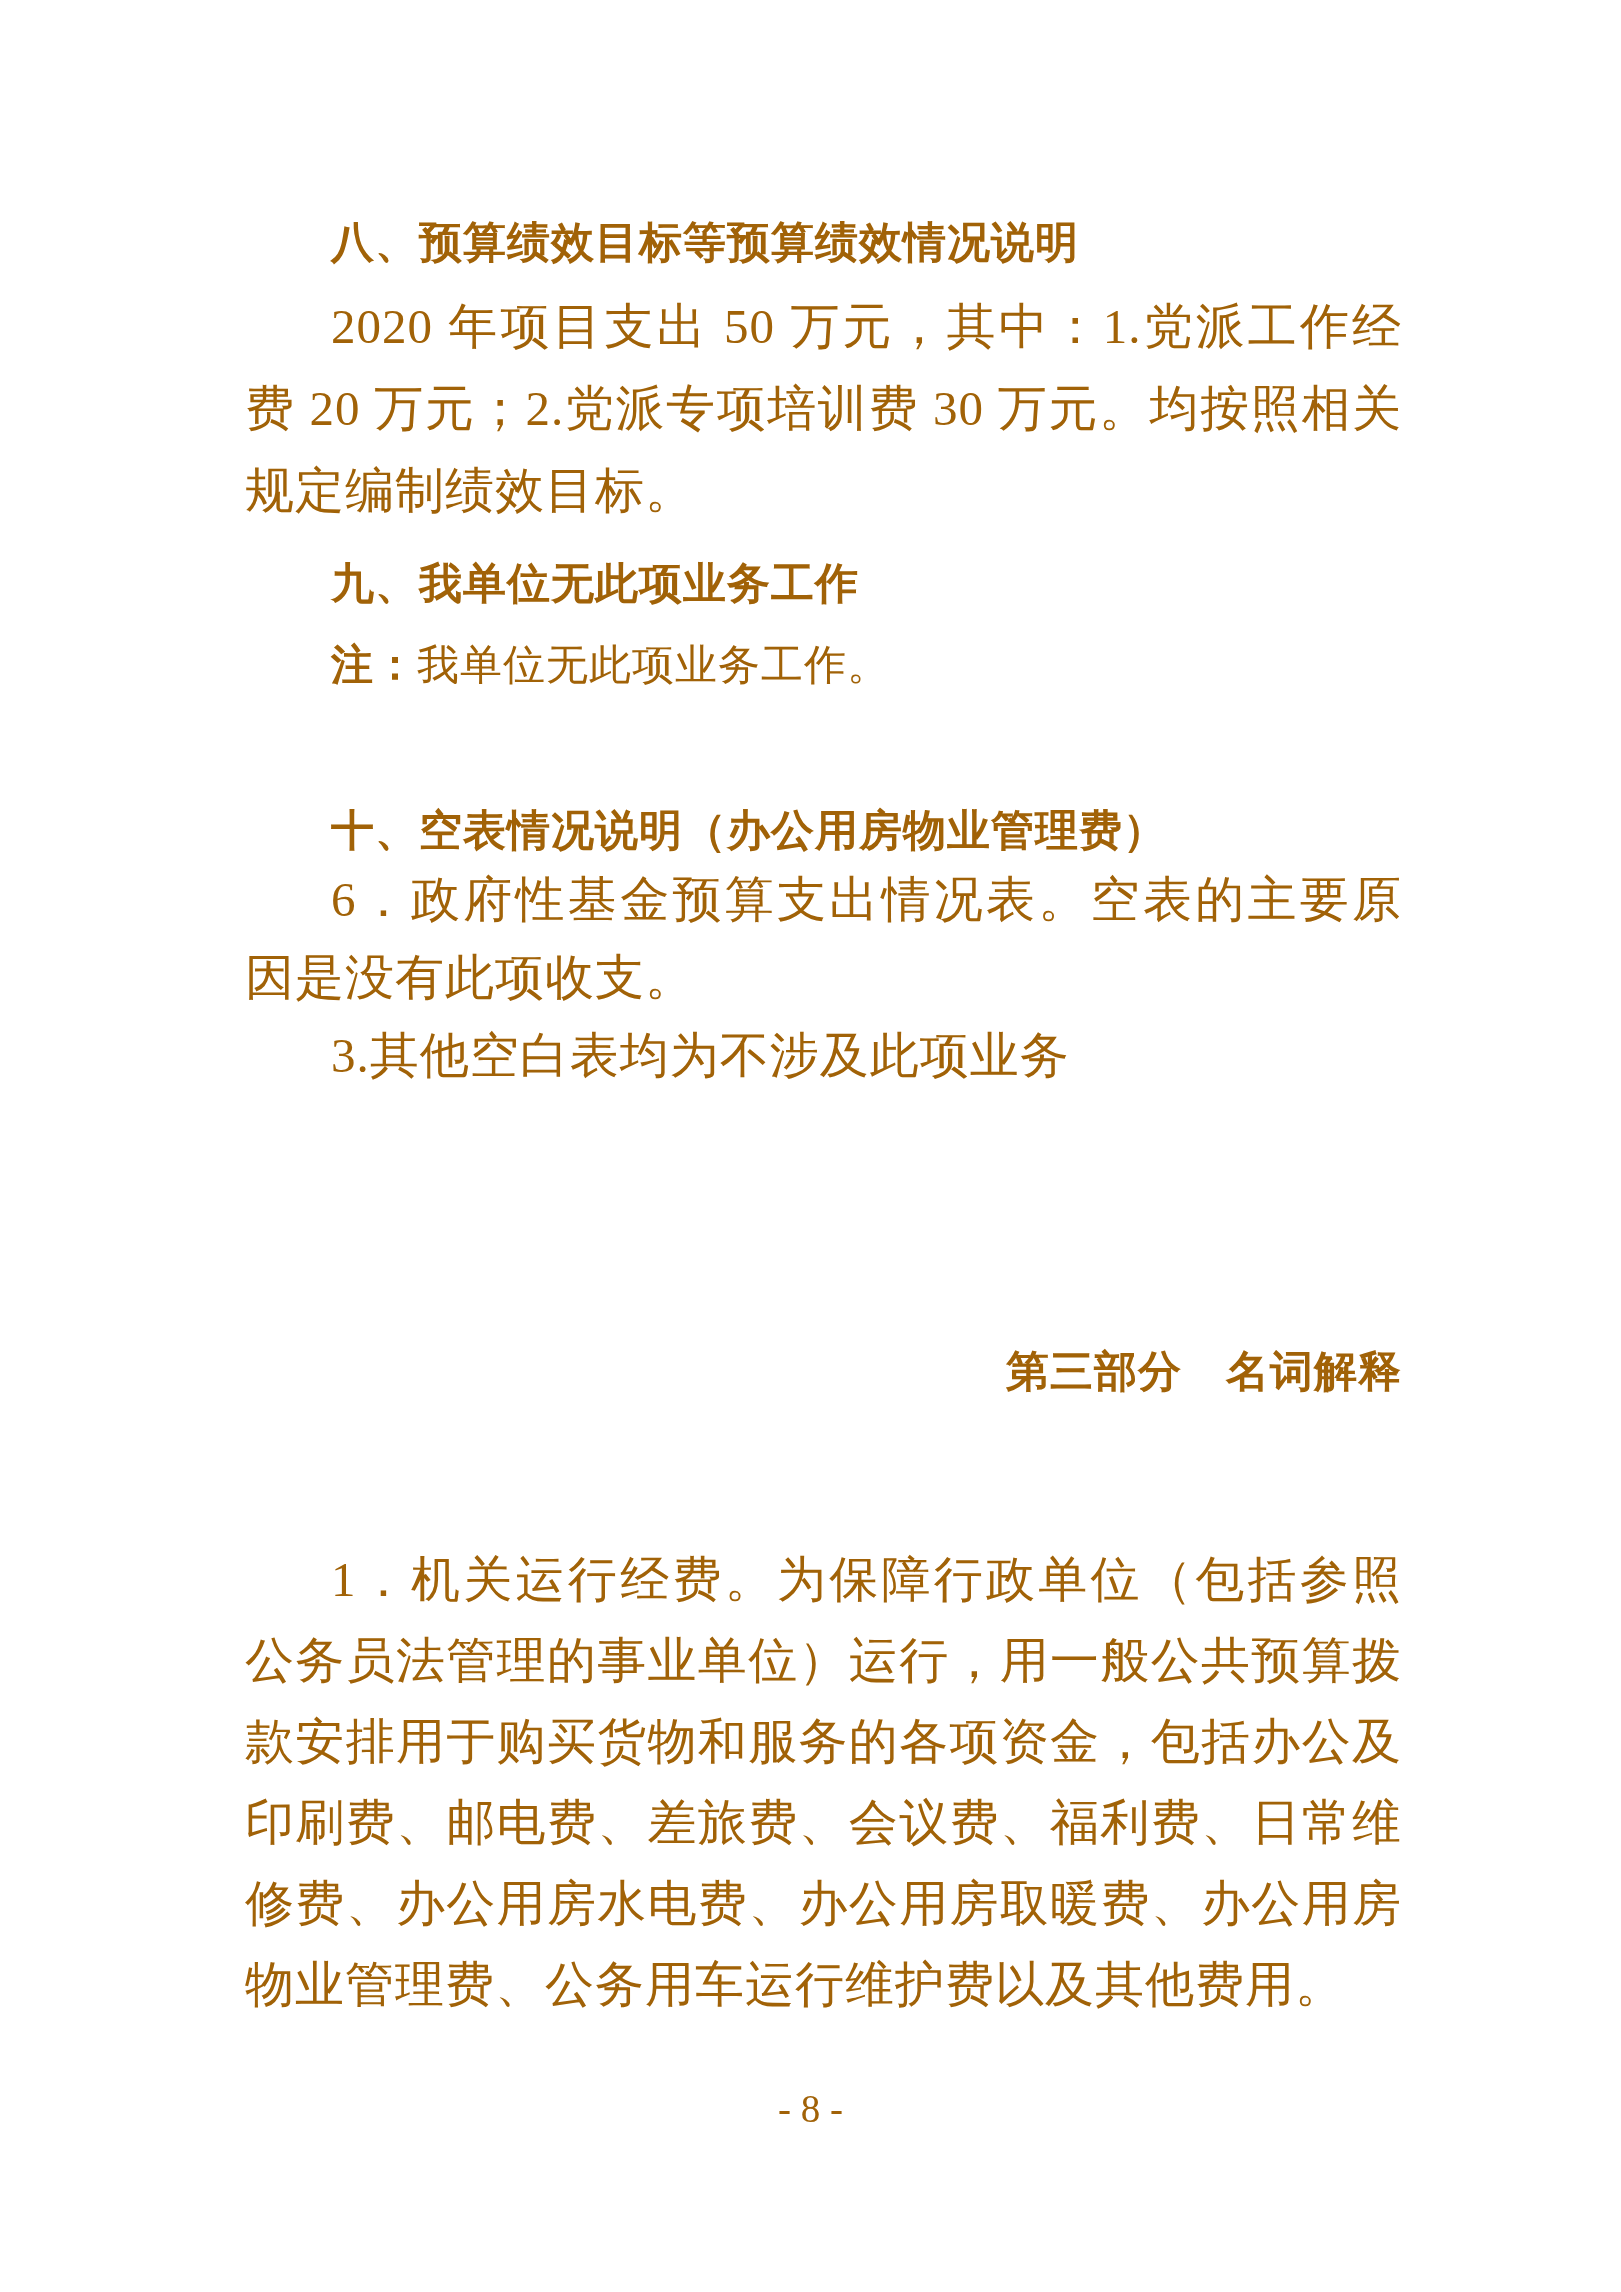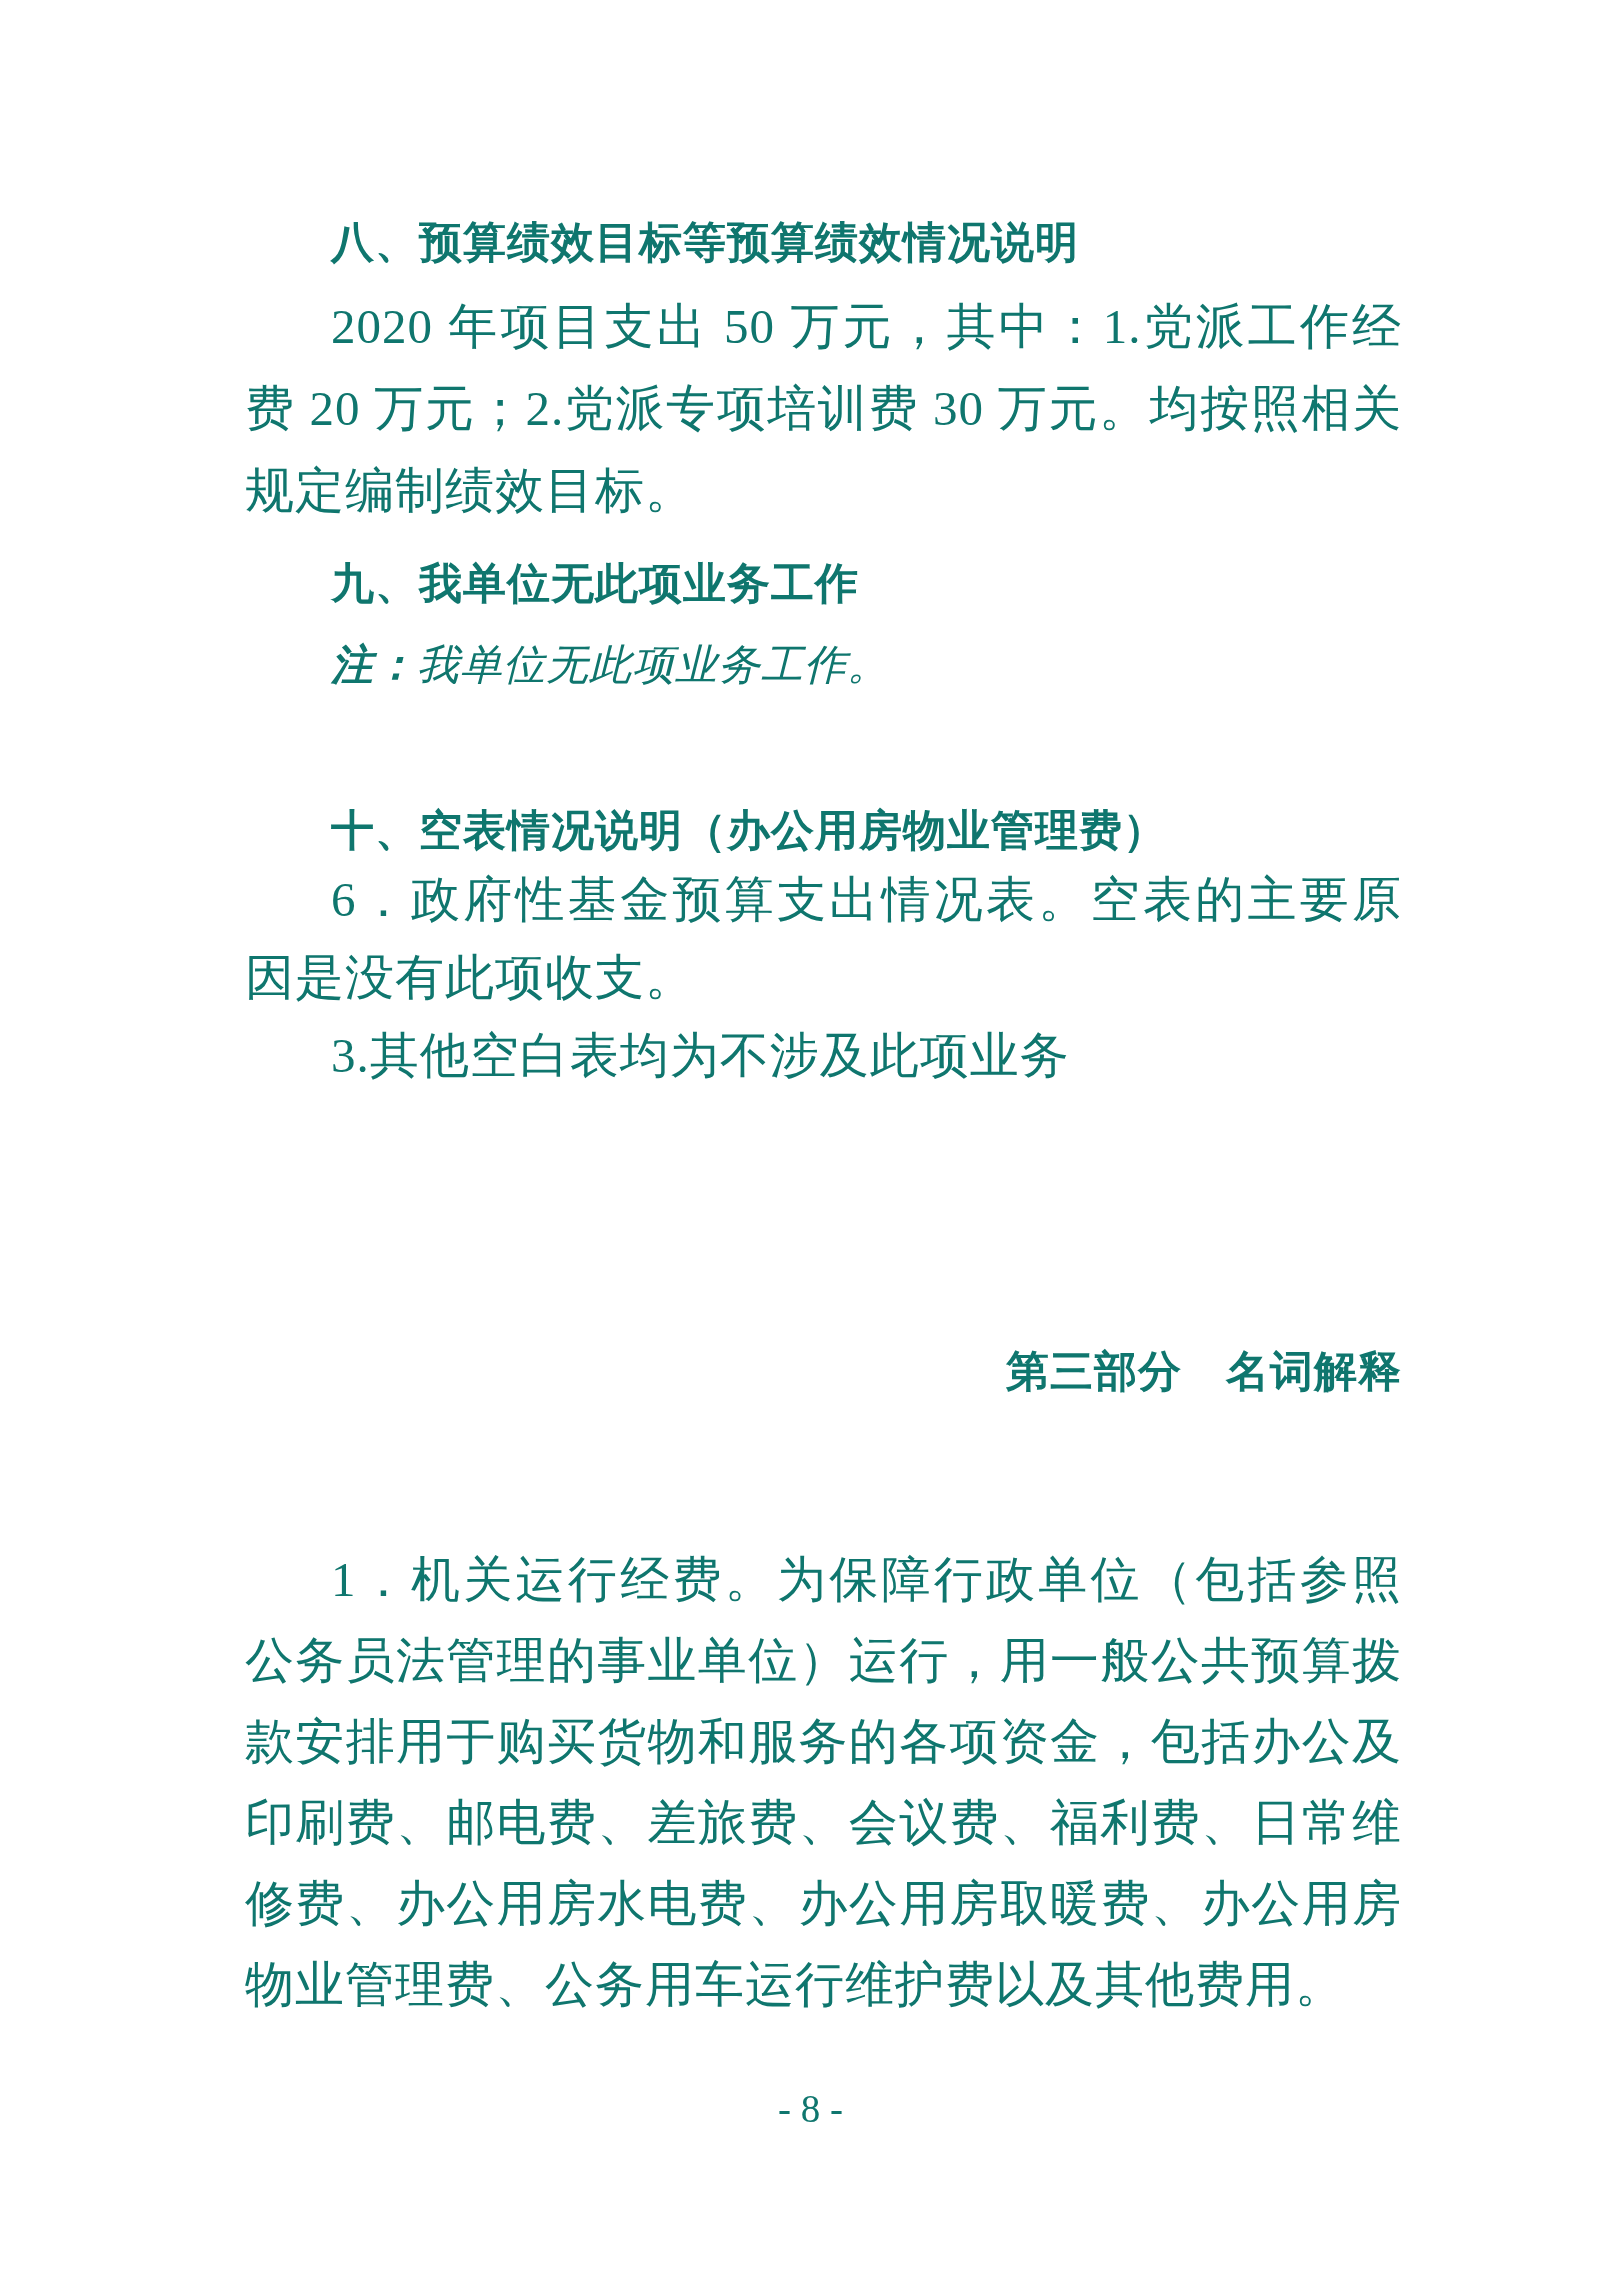--- a/index.html
+++ b/index.html
@@ -6,21 +6,21 @@
       margin: 0;
       padding: 0;
       background: #ffffff;
     }
     .page {
       position: relative;
       width: 1621px;
       height: 2293px;
       margin: 0 auto;
       background: #ffffff;
-      color: #0f766e;
+      color: #a16207;
       font-family: "Liberation Serif", "DejaVu Serif", serif;
       overflow: hidden;
     }
     .heading {
       position: absolute;
       left: 331px;
       margin: 0;
       font-family: "Liberation Sans", "DejaVu Sans", sans-serif;
       font-weight: 700;
       font-size: 43px;
@@ -48,21 +48,20 @@
     .n9 {
       position: absolute;
       left: 245px;
       top: 623px;
       width: 1157px;
       margin: 0;
       font-size: 42px;
       line-height: 84px;
       text-indent: 86px;
       letter-spacing: 1px;
-      font-style: italic;
     }
     .note-label {
       font-family: "Liberation Sans", "DejaVu Sans", sans-serif;
       font-weight: 700;
     }
     .l10 {
       position: absolute;
       left: 245px;
       top: 861px;
       width: 1157px;

